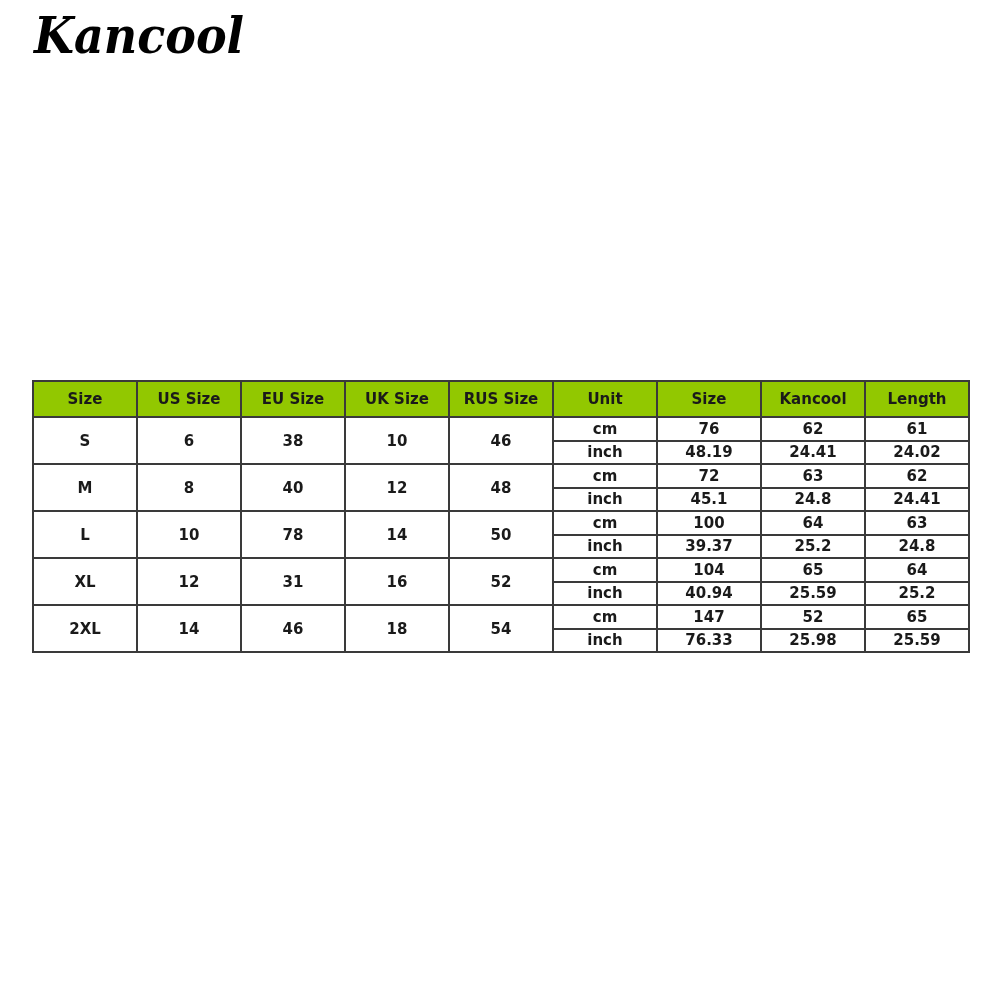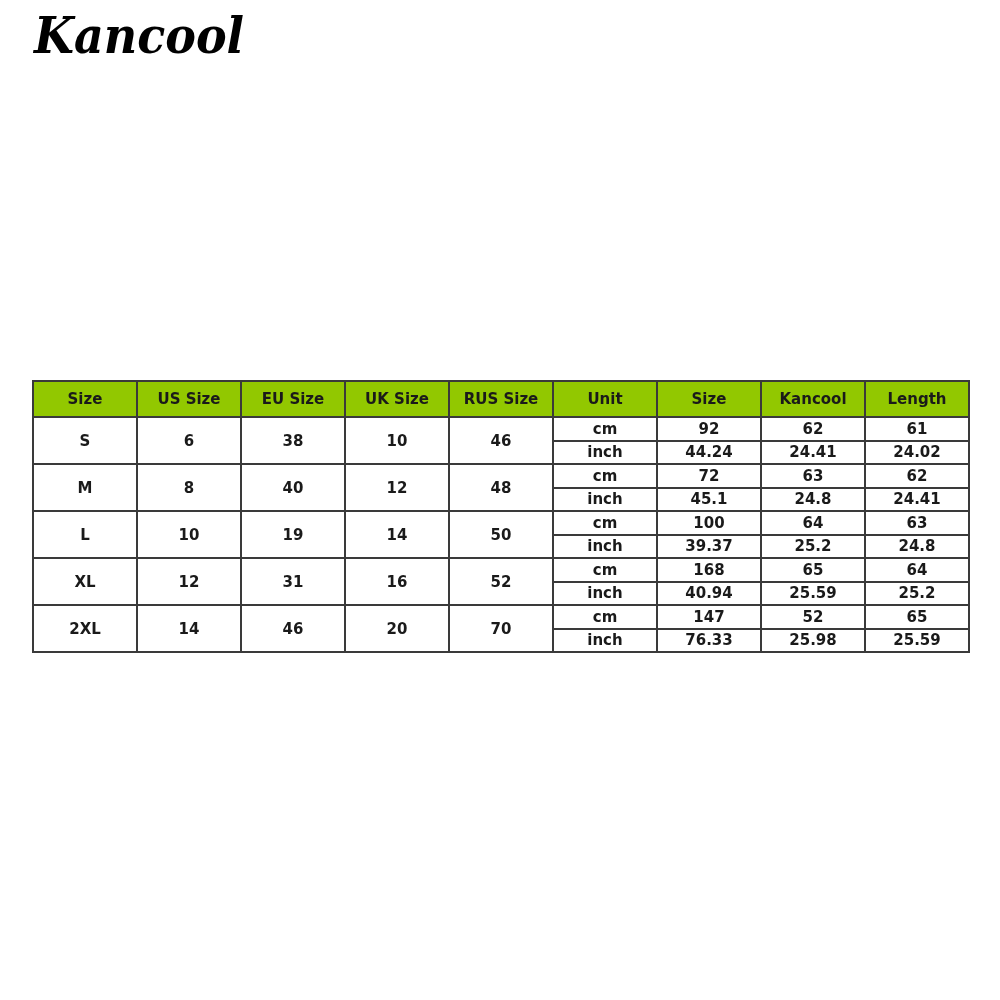--- a/index.html
+++ b/index.html
@@ -88,27 +88,27 @@
   </thead>
   <tbody>
 
     <tr>
       <td rowspan="2">S</td>
       <td rowspan="2">6</td>
       <td rowspan="2">38</td>
       <td rowspan="2">10</td>
       <td rowspan="2">46</td>
       <td>cm</td>
-      <td>92</td>
+      <td>76</td>
       <td>62</td>
       <td>61</td>
     </tr>
     <tr>
       <td>inch</td>
-      <td>44.24</td>
+      <td>48.19</td>
       <td>24.41</td>
       <td>24.02</td>
     </tr>
 
     <tr>
       <td rowspan="2">M</td>
       <td rowspan="2">8</td>
       <td rowspan="2">40</td>
       <td rowspan="2">12</td>
       <td rowspan="2">48</td>
@@ -120,21 +120,21 @@
     <tr>
       <td>inch</td>
       <td>45.1</td>
       <td>24.8</td>
       <td>24.41</td>
     </tr>
 
     <tr>
       <td rowspan="2">L</td>
       <td rowspan="2">10</td>
-      <td rowspan="2">19</td>
+      <td rowspan="2">78</td>
       <td rowspan="2">14</td>
       <td rowspan="2">50</td>
       <td>cm</td>
       <td>100</td>
       <td>64</td>
       <td>63</td>
     </tr>
     <tr>
       <td>inch</td>
       <td>39.37</td>
@@ -142,37 +142,37 @@
       <td>24.8</td>
     </tr>
 
     <tr>
       <td rowspan="2">XL</td>
       <td rowspan="2">12</td>
       <td rowspan="2">31</td>
       <td rowspan="2">16</td>
       <td rowspan="2">52</td>
       <td>cm</td>
-      <td>168</td>
+      <td>104</td>
       <td>65</td>
       <td>64</td>
     </tr>
     <tr>
       <td>inch</td>
       <td>40.94</td>
       <td>25.59</td>
       <td>25.2</td>
     </tr>
 
     <tr>
       <td rowspan="2">2XL</td>
       <td rowspan="2">14</td>
       <td rowspan="2">46</td>
-      <td rowspan="2">20</td>
-      <td rowspan="2">70</td>
+      <td rowspan="2">18</td>
+      <td rowspan="2">54</td>
       <td>cm</td>
       <td>147</td>
       <td>52</td>
       <td>65</td>
     </tr>
     <tr>
       <td>inch</td>
       <td>76.33</td>
       <td>25.98</td>
       <td>25.59</td>

